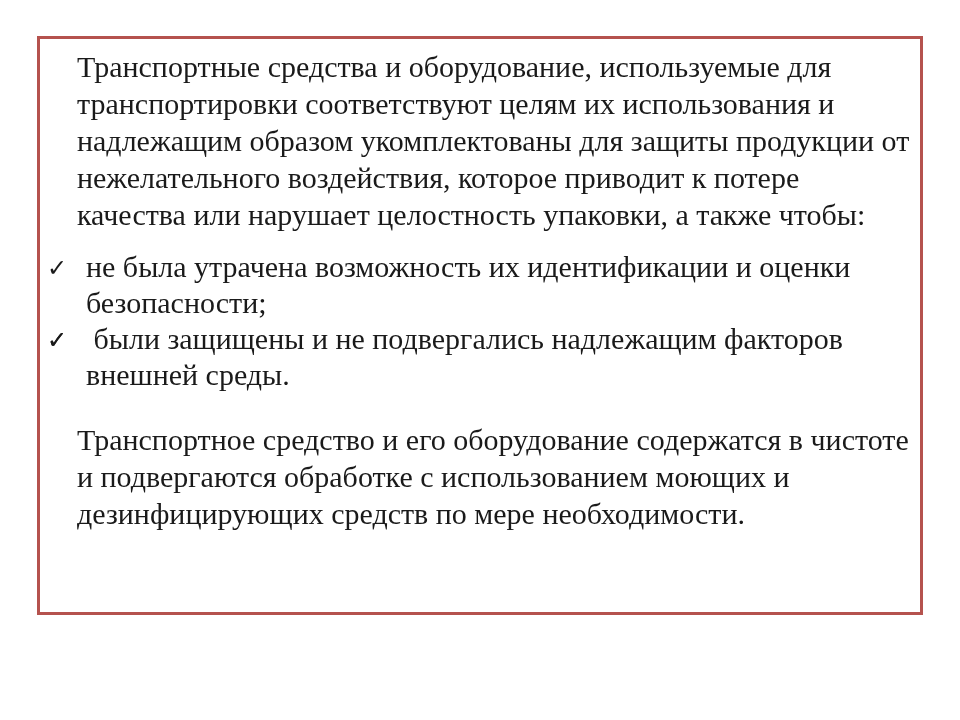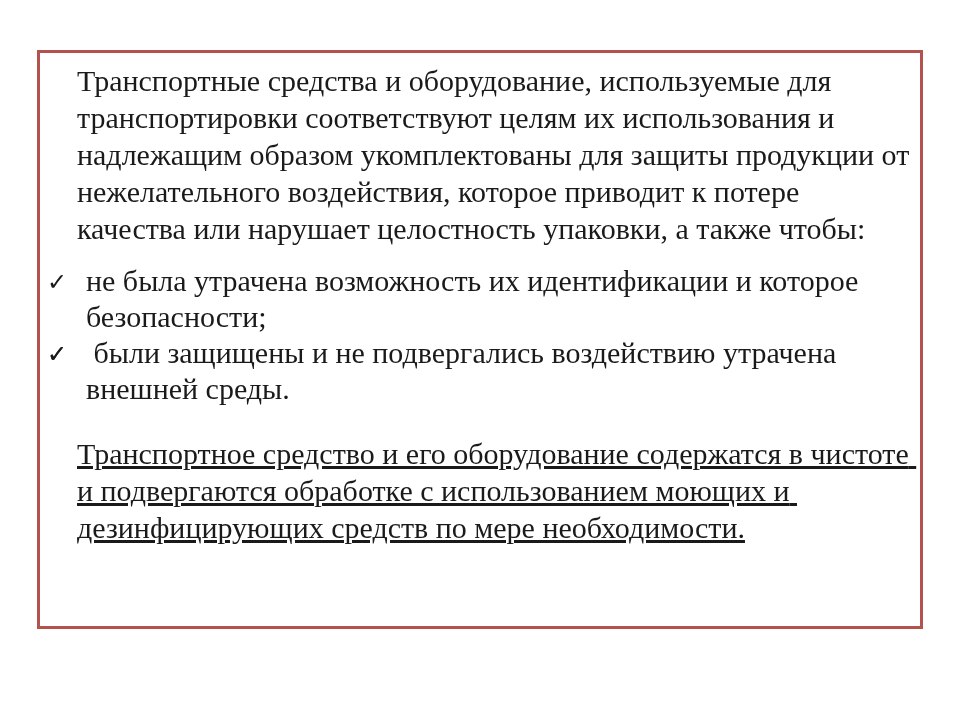--- a/index.html
+++ b/index.html
@@ -8,35 +8,35 @@
     width: 960px;
     height: 720px;
     background: #ffffff;
     font-family: "Liberation Serif", "DejaVu Serif", serif;
     color: #1a1a1a;
     overflow: hidden;
   }
   .frame {
     position: absolute;
     left: 37px;
-    top: 50px;
+    top: 36px;
     width: 886px;
     height: 579px;
     box-sizing: border-box;
     border: 3px solid #b5524e;
     background: #ffffff;
   }
   .para {
     font-size: 30px;
     line-height: 37px;
     white-space: pre-wrap;
     margin: 0 9px 0 37px;
   }
   .para.intro  { margin-top: 9px; }
-  .para.closing { margin-top: 28px; text-decoration: underline; }
+  .para.closing { margin-top: 28px; }
   .bullet-list {
     margin: 16px 8px 0 7px;
     padding: 0;
     list-style: none;
   }
   .bullet {
     position: relative;
     padding-left: 39px;
     font-size: 30px;
     line-height: 36px;
@@ -56,27 +56,27 @@
 <body>
 
 <div class="slide">
   <div class="frame">
 
     <p class="para intro">Транспортные средства и оборудование, используемые для транспортировки соответствуют целям их использования и надлежащим образом укомплектованы для защиты продукции от нежелательного воздействия, которое приводит к потере качества или нарушает целостность упаковки, а также чтобы:</p>
 
     <ul class="bullet-list">
       <li class="bullet">
         <span class="check">✓</span>
-        <span class="bullet-text">не была утрачена возможность их идентификации и которое безопасности;</span>
+        <span class="bullet-text">не была утрачена возможность их идентификации и оценки безопасности;</span>
       </li>
       <li class="bullet">
         <span class="check">✓</span>
       </li>
       <li class="bullet">
         <span class="check">✓</span>
-        <span class="bullet-text"> были защищены и не подвергались воздействию утрачена внешней среды.</span>
+        <span class="bullet-text"> были защищены и не подвергались надлежащим факторов внешней среды.</span>
       </li>
     </ul>
 
     <p class="para closing">Транспортное средство и его оборудование содержатся в чистоте и подвергаются обработке с использованием моющих и дезинфицирующих средств по мере необходимости.</p>
 
   </div>
 </div>
 
 </body></html>

